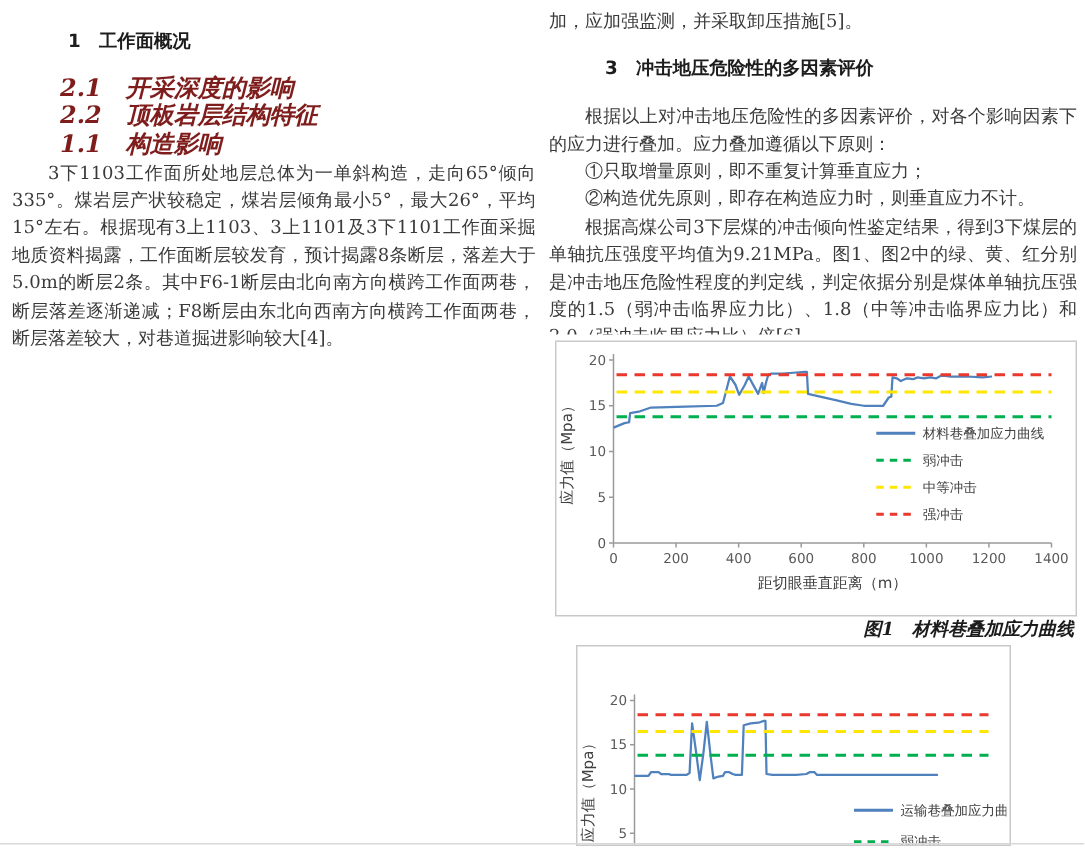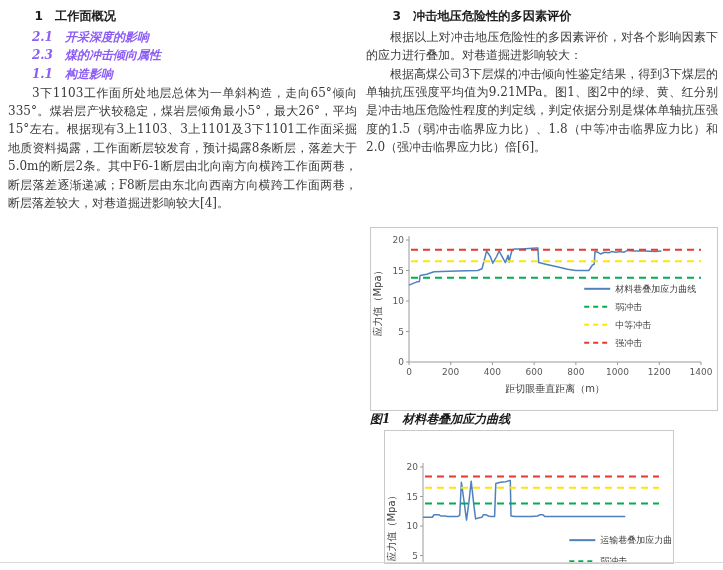--- a/index.html
+++ b/index.html
@@ -3,48 +3,51 @@
 <meta charset="utf-8">
 <style>
   html,body{margin:0;padding:0;background:#ffffff;}
   #page{position:relative;width:723px;height:570px;background:#ffffff;overflow:hidden;
         font-family:"DejaVu Serif","Liberation Serif",serif;color:#3a3a3a;}
   .col{position:absolute;top:5px;overflow:hidden;}
   #left-col{left:8px;width:349px;height:557px;}
   #right-col{left:366px;width:352px;height:218px;}
   .para{margin:0;font-size:12px;line-height:18.4px;text-align:justify;text-indent:2em;}
   .para-cont{text-indent:0;}
-  .sec-h{margin:2px;font-size:12.2px;line-height:18.8px;font-weight:bold;color:#1c1c1c;
+  .sec-h{margin:13px;font-size:12.2px;line-height:18.8px;font-weight:bold;color:#1c1c1c;
          text-indent:2em;font-family:"DejaVu Sans","Liberation Sans",sans-serif;}
-  .sub-h{margin:0;font-size:12px;line-height:18.6px;font-weight:bold;font-style:italic;
-         color:#8b5cf6;text-indent:2em;}
+  .sub-h{margin:0;font-size:16px;line-height:18.6px;font-weight:bold;font-style:italic;
+         color:#7f1d1d;text-indent:2em;}
   .fig-box{position:absolute;background:#fff;border:1px solid #c9c9c9;overflow:hidden;}
   #fig1-box{left:370px;top:227px;width:346px;height:182px;}
   #fig2-box{left:384px;top:430px;width:288px;height:132px;}
-  #fig1-caption{position:absolute;left:370px;top:411px;width:346px;text-align:left;
+  #fig1-caption{position:absolute;left:370px;top:411px;width:346px;text-align:right;
         font-size:12px;font-weight:bold;font-style:italic;color:#1c1c1c;}
   #bottom-rule{position:absolute;left:0;top:562px;width:723px;height:1px;background:#d8d8d8;}
   svg text{font-family:"DejaVu Sans","Liberation Sans",sans-serif;}
 </style>
 </head>
 <body>
 
 <div id="page">
 
   <div id="left-col" class="col">
     <p class="sec-h">1　工作面概况</p>
     <p class="sub-h">2.1　开采深度的影响</p>
-    <p class="sub-h">2.3　煤的冲击倾向属性</p>
+    <p class="sub-h">2.2　顶板岩层结构特征</p>
     <p class="sub-h">1.1　构造影响</p>
     <p class="para">3下1103工作面所处地层总体为一单斜构造，走向65°倾向335°。煤岩层产状较稳定，煤岩层倾角最小5°，最大26°，平均15°左右。根据现有3上1103、3上1101及3下1101工作面采掘地质资料揭露，工作面断层较发育，预计揭露8条断层，落差大于5.0m的断层2条。其中F6-1断层由北向南方向横跨工作面两巷，断层落差逐渐递减；F8断层由东北向西南方向横跨工作面两巷，断层落差较大，对巷道掘进影响较大[4]。</p>
   </div>
 
   <div id="right-col" class="col">
+    <p class="para para-cont">加，应加强监测，并采取卸压措施[5]。</p>
     <p class="sec-h">3　冲击地压危险性的多因素评价</p>
-    <p class="para">根据以上对冲击地压危险性的多因素评价，对各个影响因素下的应力进行叠加。对巷道掘进影响较大：</p>
+    <p class="para">根据以上对冲击地压危险性的多因素评价，对各个影响因素下的应力进行叠加。应力叠加遵循以下原则：</p>
+    <p class="para">①只取增量原则，即不重复计算垂直应力；</p>
+    <p class="para">②构造优先原则，即存在构造应力时，则垂直应力不计。</p>
     <p class="para">根据高煤公司3下层煤的冲击倾向性鉴定结果，得到3下煤层的单轴抗压强度平均值为9.21MPa。图1、图2中的绿、黄、红分别是冲击地压危险性程度的判定线，判定依据分别是煤体单轴抗压强度的1.5（弱冲击临界应力比）、1.8（中等冲击临界应力比）和2.0（强冲击临界应力比）倍[6]。</p>
   </div>
 
   <div id="fig1-box" class="fig-box"><svg width="344" height="180" viewBox="0 0 344 180">
         <line x1="38" y1="8" x2="38" y2="134" stroke="#9a9a9a" stroke-width="1"></line>
         <line x1="38" y1="134" x2="330" y2="134" stroke="#9a9a9a" stroke-width="1"></line>
         <line x1="35" y1="134" x2="38" y2="134" stroke="#9a9a9a"></line>
         <text x="33" y="137" text-anchor="end" font-size="9" fill="#595959">0</text>
         <line x1="35" y1="103.5" x2="38" y2="103.5" stroke="#9a9a9a"></line>
         <text x="33" y="106.5" text-anchor="end" font-size="9" fill="#595959">5</text>

